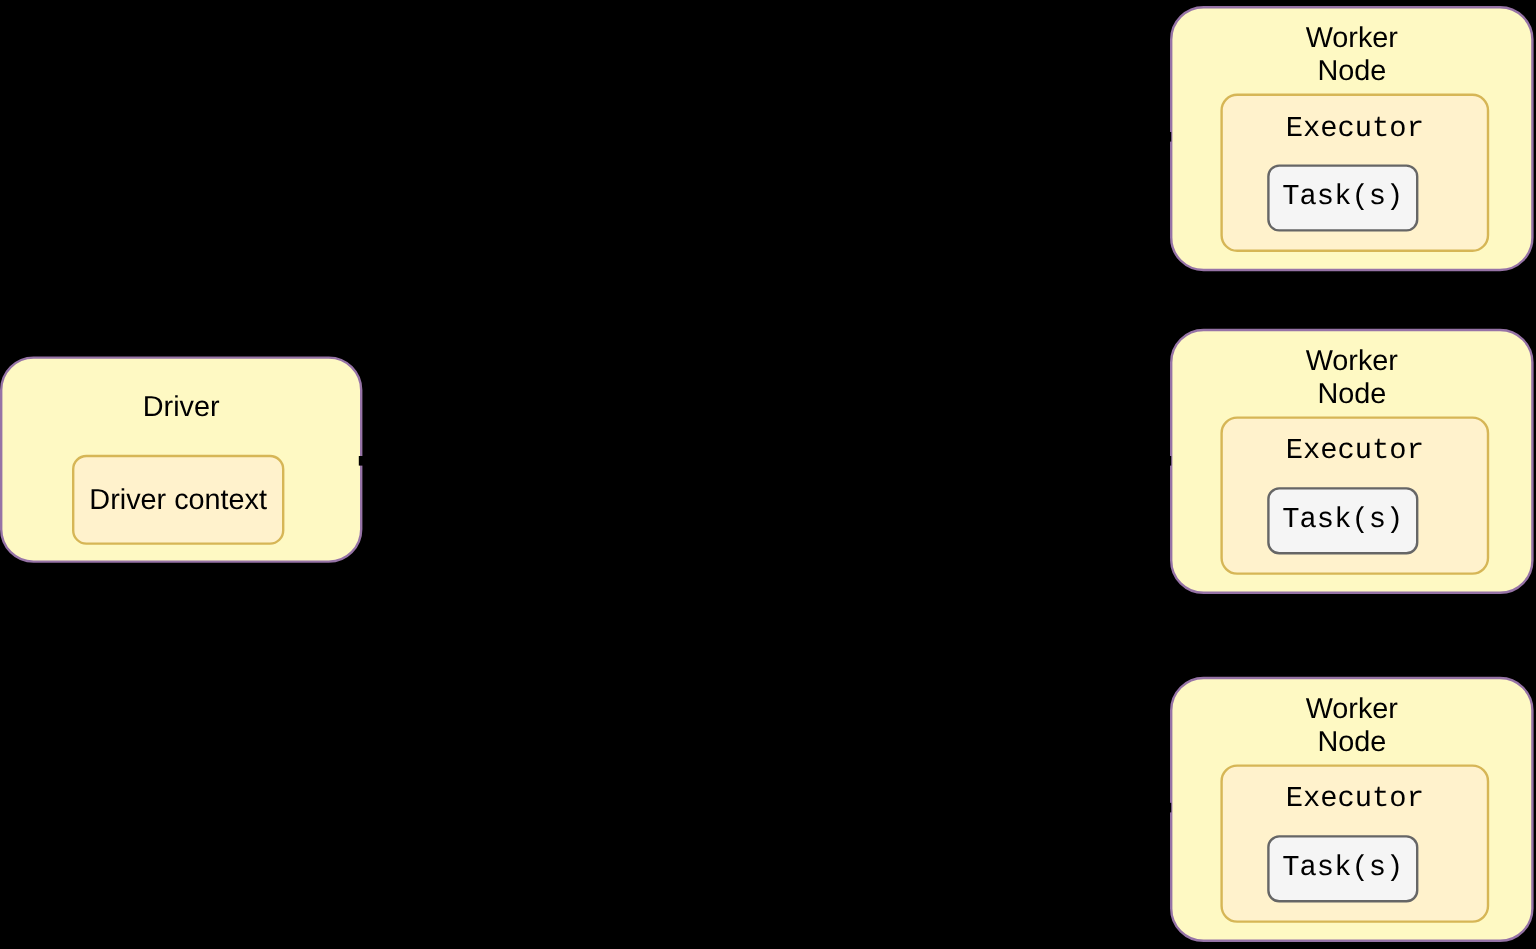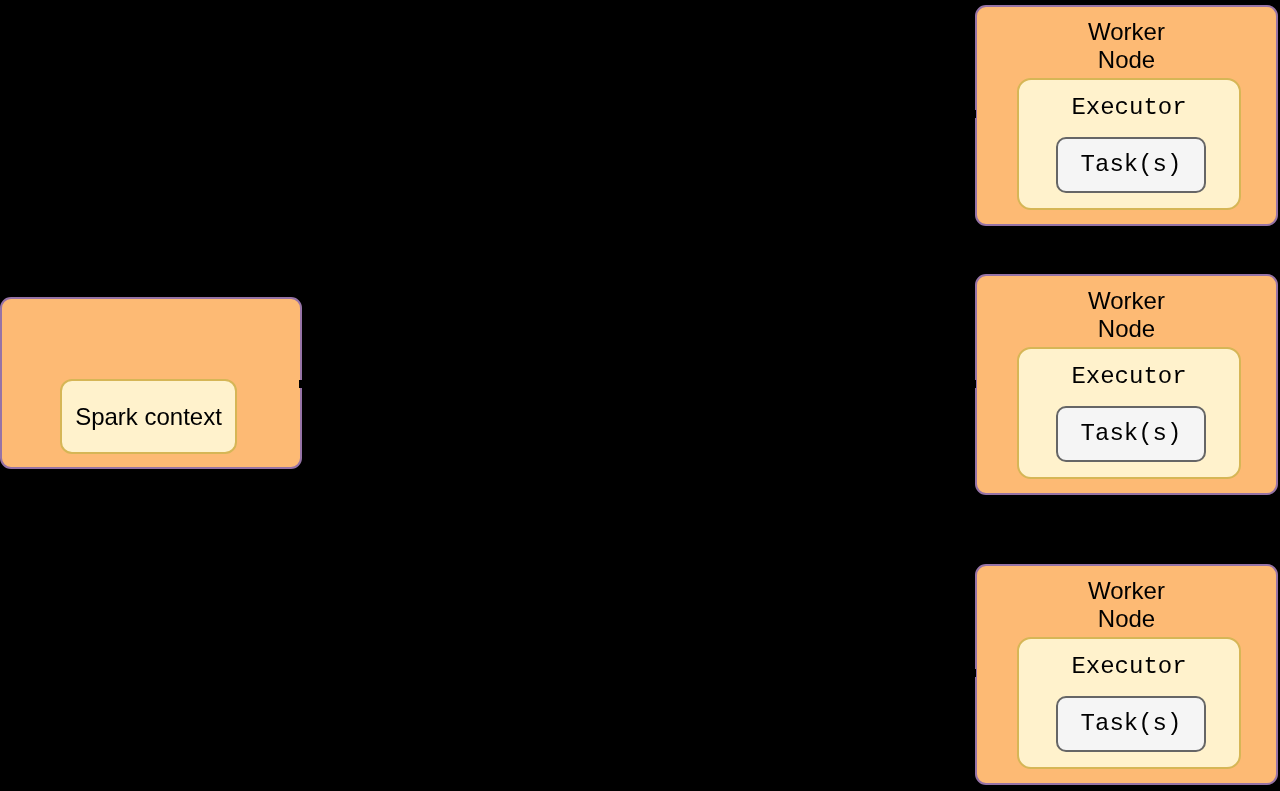--- a/index.html
+++ b/index.html
@@ -15,23 +15,23 @@
     overflow: hidden;
     font-family: "Liberation Sans", "DejaVu Sans", sans-serif;
     color: #000000;
   }
   .shape {
     position: absolute;
     box-sizing: border-box;
     border: 2px solid transparent;
   }
   .purple-node {
-    background: #fdba74;
+    background: #fef9c3;
     border-color: #9673A6;
-    border-radius: 11px;
+    border-radius: 28px;
   }
   .yellow-node {
     background: #FFF2CC;
     border-color: #D6B656;
     border-radius: 14px;
   }
   .gray-node {
     background: #F5F5F5;
     border-color: #666666;
     border-radius: 10px;
@@ -63,21 +63,21 @@
   
   #cluster-manager { left: 470px; top: 297px; width: 245px; height: 173px; }
   
   .worker { left: 975px; width: 303px; height: 221px; }
   #worker-1 { top: 5px; }
   #worker-2 { top: 274px; }
   #worker-3 { top: 564px; }
   .worker .worker-label { top: 11px; }
   .executor { left: 40px; top: 71px; width: 224px; height: 132px; font-family: Liberation Mono, monospace; }
   .executor .executor-label { top: 14px; }
-  .task { left: 37px; top: 57px; width: 150px; height: 56px; text-align: right; }
+  .task { left: 37px; top: 57px; width: 126px; height: 56px; text-align: right; }
   
   .stub {
     position: absolute;
     background: #000000;
   }
   .stub-h { width: 5px; height: 8px; }
   .stub-v { width: 8px; height: 5px; }
   #stub-driver-right   { left: 299px; top: 380px; }
   #stub-cm-left        { left: 466px; top: 380px; }
   #stub-cm-right       { left: 712px; top: 380px; }
@@ -86,22 +86,23 @@
   #stub-w1-left        { left: 971px; top: 110px; }
   #stub-w2-left        { left: 971px; top: 380px; }
   #stub-w3-left        { left: 971px; top: 669px; }
 </style>
 </head>
 <body>
 
 <div id="canvas">
 
   <div id="driver" class="shape purple-node">
+    <div class="label">Driver</div>
     <div id="spark-context" class="shape yellow-node">
-      <div class="center-label">Spark context</div>
+      <div class="center-label">Driver context</div>
     </div>
   </div>
 
 
   <div id="worker-1" class="shape purple-node worker">
     <div class="label worker-label"><span>Worker</span><br><span>Node</span></div>
     <div class="shape yellow-node executor">
       <div class="label executor-label">Executor</div>
       <div class="shape gray-node task">
         <div class="center-label">Task(s)</div>

